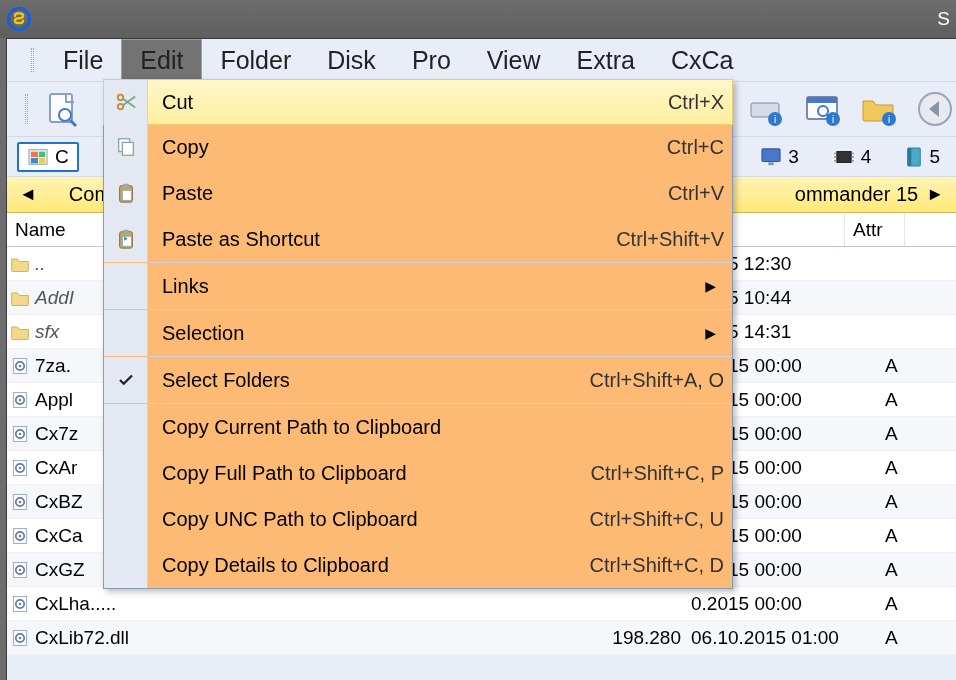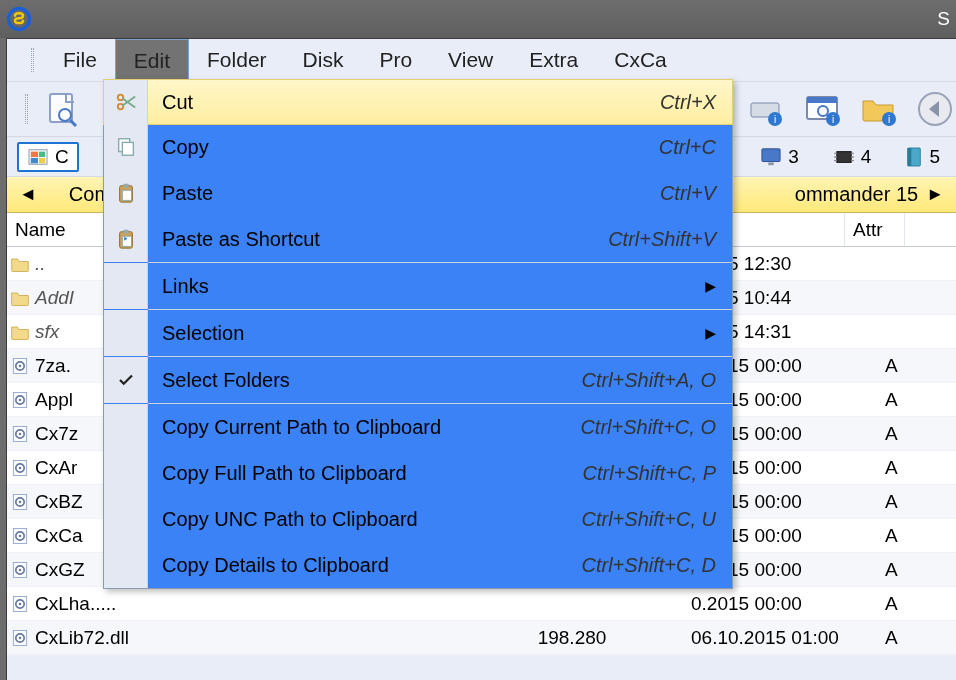--- a/index.html
+++ b/index.html
@@ -1,51 +1,51 @@
 <!DOCTYPE html>
 <html><head>
 <meta charset="utf-8">
 <style>
 * { margin: 0; padding: 0; box-sizing: border-box; font-family: "Segoe UI", Tahoma, sans-serif; }
 body { background: #6d6d6d; width: 956px; height: 680px; overflow: hidden; position: relative; }
 .titlebar { height: 38px; background: linear-gradient(#6d6d6d,#5f5f5f); display: flex; align-items: center; padding: 0 6px; }
 .logo { width: 26px; height: 26px; }
 .titlebar-title { margin-left: auto; color: #fff; font-size: 19px; }
 .app { position: absolute; top: 38px; left: 6px; right: 0; bottom: 0; background: #e8edf7; border: 1px solid #3b3b3b; border-right: none; border-bottom: none; }
-.menubar { height: 42px; background: #e8edf7; display: flex; align-items: stretch; padding-left: 24px; font-size: 21px; color: #222; }
+.menubar { height: 42px; background: #e8edf7; display: flex; align-items: stretch; padding-left: 24px; font-size: 25px; color: #222; }
 .menubar .handle { width: 8px; display:flex; align-items:center; margin-right:6px; }
 .menubar .handle span { display:block; width:3px; height:24px; border-left: 1px dotted #9aa; border-right:1px dotted #9aa; }
 .menu-item { padding: 0 18px; display:flex; align-items:center; cursor:default; }
 .menu-item.active { background: #737373; border:1px solid #7da2ce; border-bottom:none; }
 .toolbar { height: 56px; background: #e8edf7; display:flex; align-items:center; padding-left:18px; gap:14px; border-top:1px solid #d3d8e4; border-bottom:1px solid #d3d8e4; }
 .tool-icon { width:42px; height:42px; display:flex; align-items:center; justify-content:center; }
 .drivebar { height: 40px; background:#e8edf7; display:flex; align-items:center; padding-left:10px; gap:14px; border-bottom:1px solid #d3d8e4; font-size:19px; }
 .drive-btn { display:flex; align-items:center; gap:6px; padding:2px 8px; }
 .drive-btn.active { border:2px solid #1e74d2; background:#fff; border-radius:2px; }
 .pathbar { height: 36px; background: linear-gradient(#fff4b3,#ffe97a); display:flex; align-items:center; font-size:20px; padding:0 8px; border-bottom:1px solid #c9b65a; }
 .pathbar .arrow { font-size:18px; padding:0 4px; }
 .pathbar .seg { padding: 0 4px; margin-left: 24px; }
 .pathbar .spacer { flex:1; }
 .headerrow { height: 34px; background:#fff; display:flex; border-bottom:1px solid #c4c8d2; font-size:19px; align-items:center; }
 .headerrow .col { padding:0 8px; border-right:1px solid #e4e6ee; height:100%; display:flex; align-items:center; }
 .filelist { background:#fff; }
 .row { height: 34px; display:flex; align-items:center; font-size:19px; border-bottom:1px solid #f0f1f6; }
 .row.alt { background:#f6f7fb; }
 .row .icon { width:26px; display:flex; justify-content:center; }
 .row .name { flex: 0 0 430px; padding-left:2px; white-space:nowrap; overflow:hidden; }
-.row .size { flex: 0 0 228px; text-align:center; padding-right:10px; white-space:nowrap;}
+.row .size { flex: 0 0 228px; text-align:right; padding-right:10px; white-space:nowrap;}
 .row .date { flex: 0 0 180px; white-space:nowrap; }
 .row .attr { flex: 0 0 60px; padding-left:14px; }
 .folder-row .name { font-style: italic; color:#555; }
 
-.dropdown { position:absolute; top: 40px; left: 96px; width: 630px; background:#3b82f6; border:1px solid #8a9bb5; box-shadow: 3px 3px 6px rgba(0,0,0,.25); z-index:10; }
+.dropdown { position:absolute; top: 40px; left: 96px; width: 630px; background:#fdba74; border:1px solid #8a9bb5; box-shadow: 3px 3px 6px rgba(0,0,0,.25); z-index:10; }
 .dd-row { display:flex; align-items:center; height:46px; font-size:20px; }
 .dd-row .gutter { width:44px; height:100%; background:#e3e8f3; border-right:1px solid #cbd2e2; display:flex; align-items:center; justify-content:center; }
 .dd-row .lbl { padding-left:14px; flex:1; }
-.dd-row .shortcut { padding-right:16px; color:#333;font-style:italic; }
+.dd-row .shortcut { padding-right:8px; color:#333; }
 .dd-row .sub { padding-right:16px; font-size:14px; }
 .dd-row.highlight { background: linear-gradient(#fff6c9,#ffeea0); border:1px solid #e4cf73; margin:-1px; }
 .dd-sep { height:1px; background:#cbd2e2; margin-left:44px; }
 .col-name { flex: 0 0 456px; }
 .col-size { flex: 0 0 202px; text-align:right; justify-content:flex-end; padding-right:10px;}
 .col-date { flex: 0 0 180px; }
 .col-attr { flex: 0 0 60px; }
 svg { display:block; }
 </style>
 </head>
@@ -412,21 +412,20 @@
             <path d="M4 12l5 5L20 6" fill="none" stroke="#222" stroke-width="3"></path>
           </svg>
         </span>
         <span class="lbl">Select Folders</span>
         <span class="shortcut">Ctrl+Shift+A, O</span>
       </div>
       <div class="dd-sep"></div>
       <div class="dd-row">
         <span class="gutter"></span>
         <span class="lbl">Copy Current Path to Clipboard</span>
-        <span class="shortcut">Ctrl+Shift+C, O</span>
       </div>
       <div class="dd-row">
         <span class="gutter"></span>
         <span class="lbl">Copy Full Path to Clipboard</span>
         <span class="shortcut">Ctrl+Shift+C, P</span>
       </div>
       <div class="dd-row">
         <span class="gutter"></span>
         <span class="lbl">Copy UNC Path to Clipboard</span>
         <span class="shortcut">Ctrl+Shift+C, U</span>

